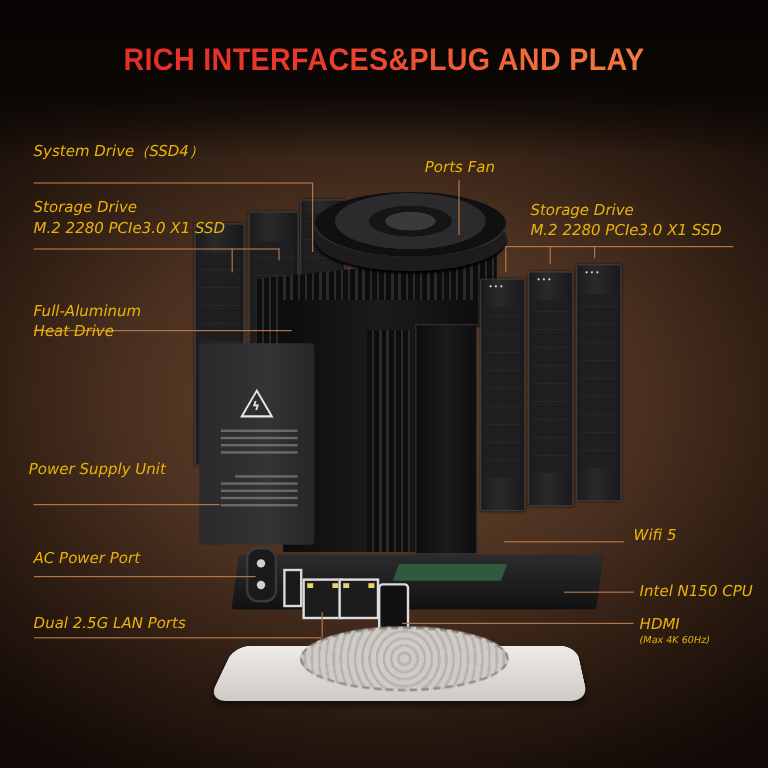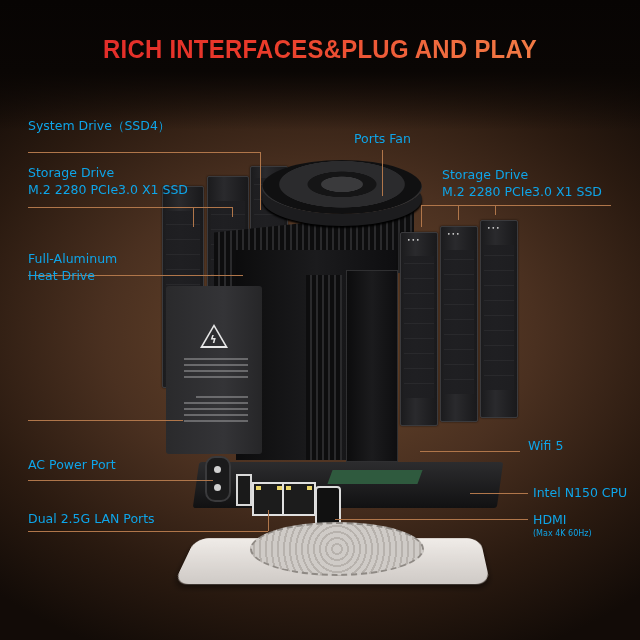--- a/index.html
+++ b/index.html
@@ -12,21 +12,21 @@
   }
   .topfade { position:absolute; left:0; top:0; width:640px; height:130px;
     background:linear-gradient(#070403 0%, #0a0604 55%, rgba(10,6,4,0) 100%); }
   .title {
     position:absolute; left:0; top:34px; width:640px; text-align:center;
     font-family:"Liberation Sans", sans-serif; font-weight:bold; font-size:26px;
     letter-spacing:0.3px; transform:scaleX(0.92); transform-origin:center;
     background:linear-gradient(90deg,#e0282a 0%, #ea3a2a 40%, #f06a3e 70%, #f4874a 100%);
     -webkit-background-clip:text; background-clip:text; color:transparent;
   }
-  .lbl { position:absolute; color:#0ea5e9; font-size:12.5px; line-height:17px; white-space:nowrap; }
+  .lbl { position:absolute; color:#eab308; font-size:12.5px; line-height:17px; white-space:nowrap;font-style:italic; }
   .lbl small { font-size:8px; display:block; line-height:11px; }
   .line { position:absolute; background:#b0764a; }
   .hl { height:1px; }
   .vl { width:1px; }
 
   
   .ssd { position:absolute; background:linear-gradient(90deg,#1b1b1d,#2a2a2d 40%,#19191b); border:1px solid #3a3a3d;
     border-radius:2px; box-shadow:0 0 2px rgba(0,0,0,.7); }
   .ssd::before { content:""; position:absolute; left:8%; right:8%; top:12%; bottom:14%;
     background:repeating-linear-gradient(0deg, #1e1e21 0 14px, #29292c 14px 15px); opacity:.9; }
@@ -159,20 +159,21 @@
 </div>
 <div class="lbl" style="left:442px;top:166px;">
   <div>Storage Drive</div>
   <div>M.2 2280 PCIe3.0 X1 SSD</div>
 </div>
 <div class="lbl" style="left:28px;top:250px;">
   <div>Full-Aluminum</div>
   <div>Heat Drive</div>
 </div>
 <div class="lbl" style="left:24px;top:382px;">
+  <div>Power Supply Unit</div>
 </div>
 <div class="lbl" style="left:28px;top:456px;text-align:center;">
   <div>AC Power Port</div>
 </div>
 <div class="lbl" style="left:28px;top:510px;">
   <div>Dual 2.5G LAN Ports</div>
 </div>
 <div class="lbl" style="left:528px;top:437px;">
   <div>Wifi 5</div>
 </div>

